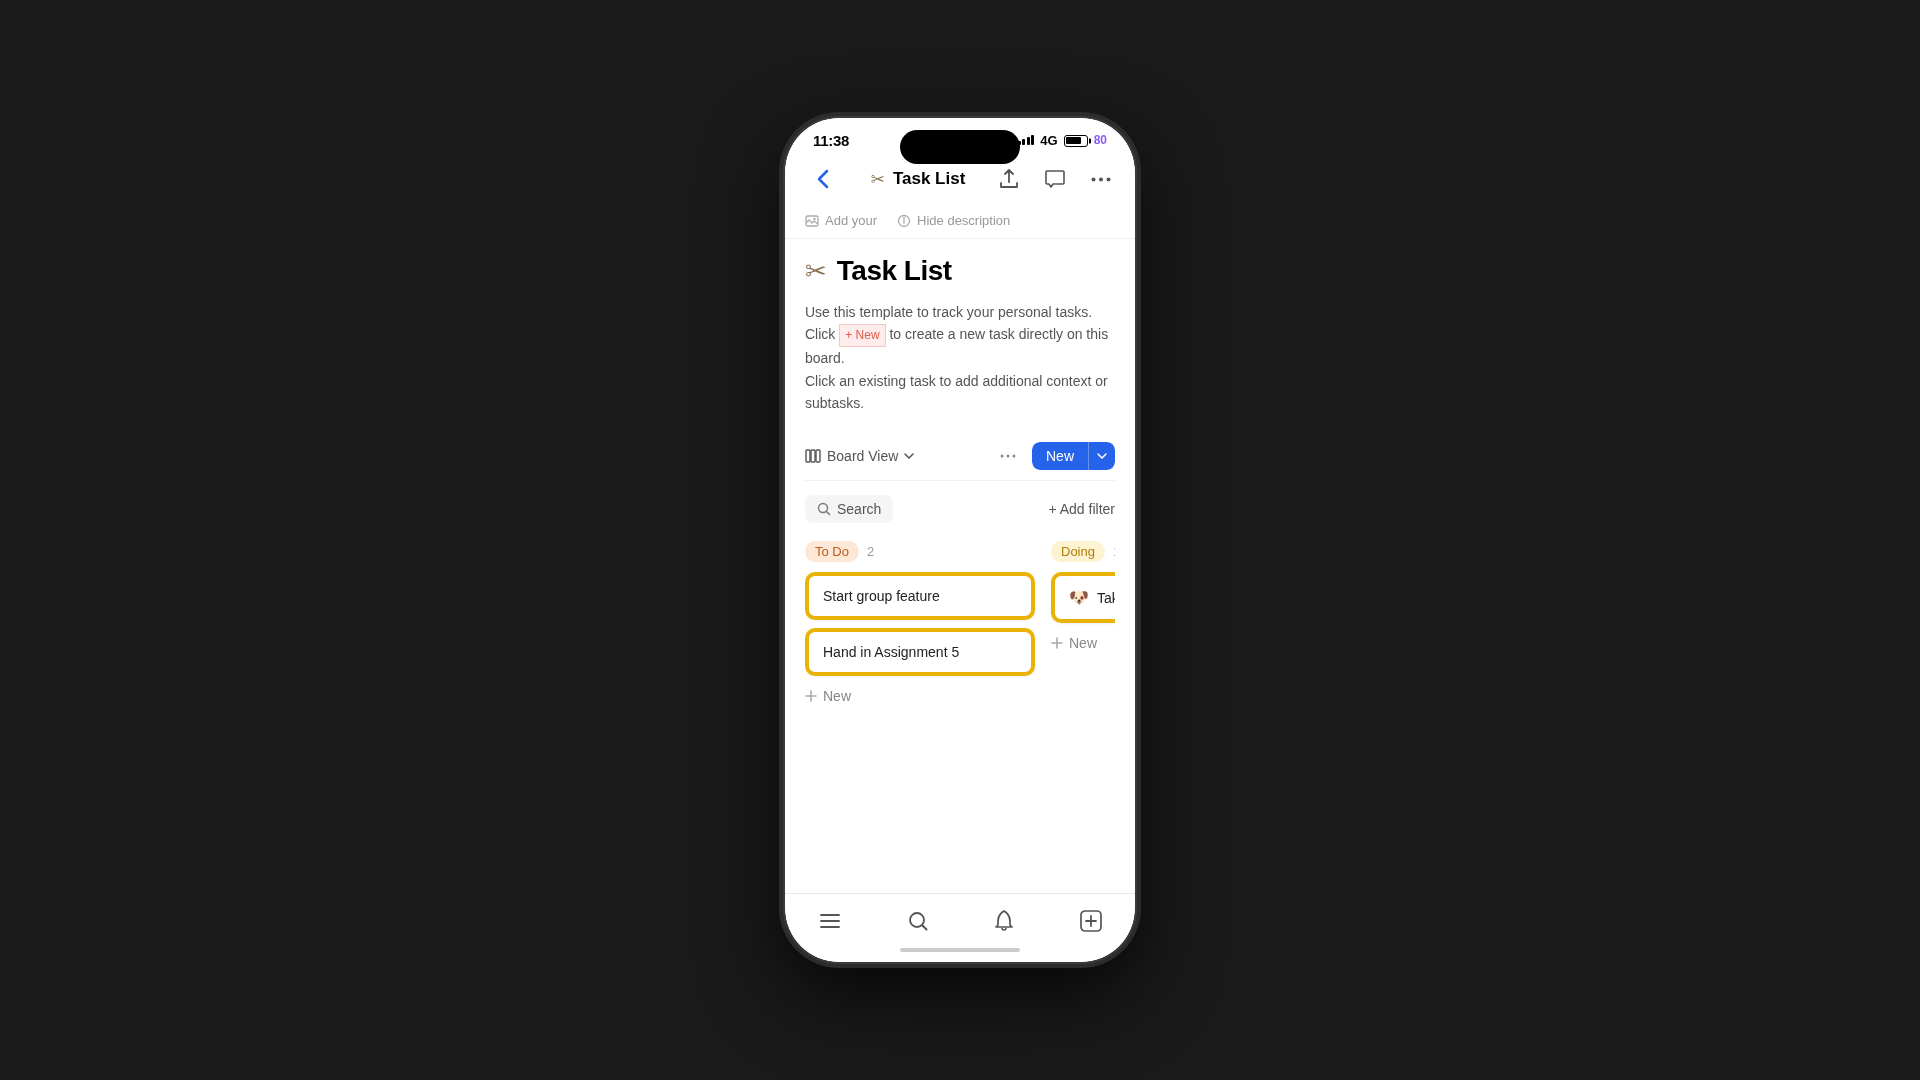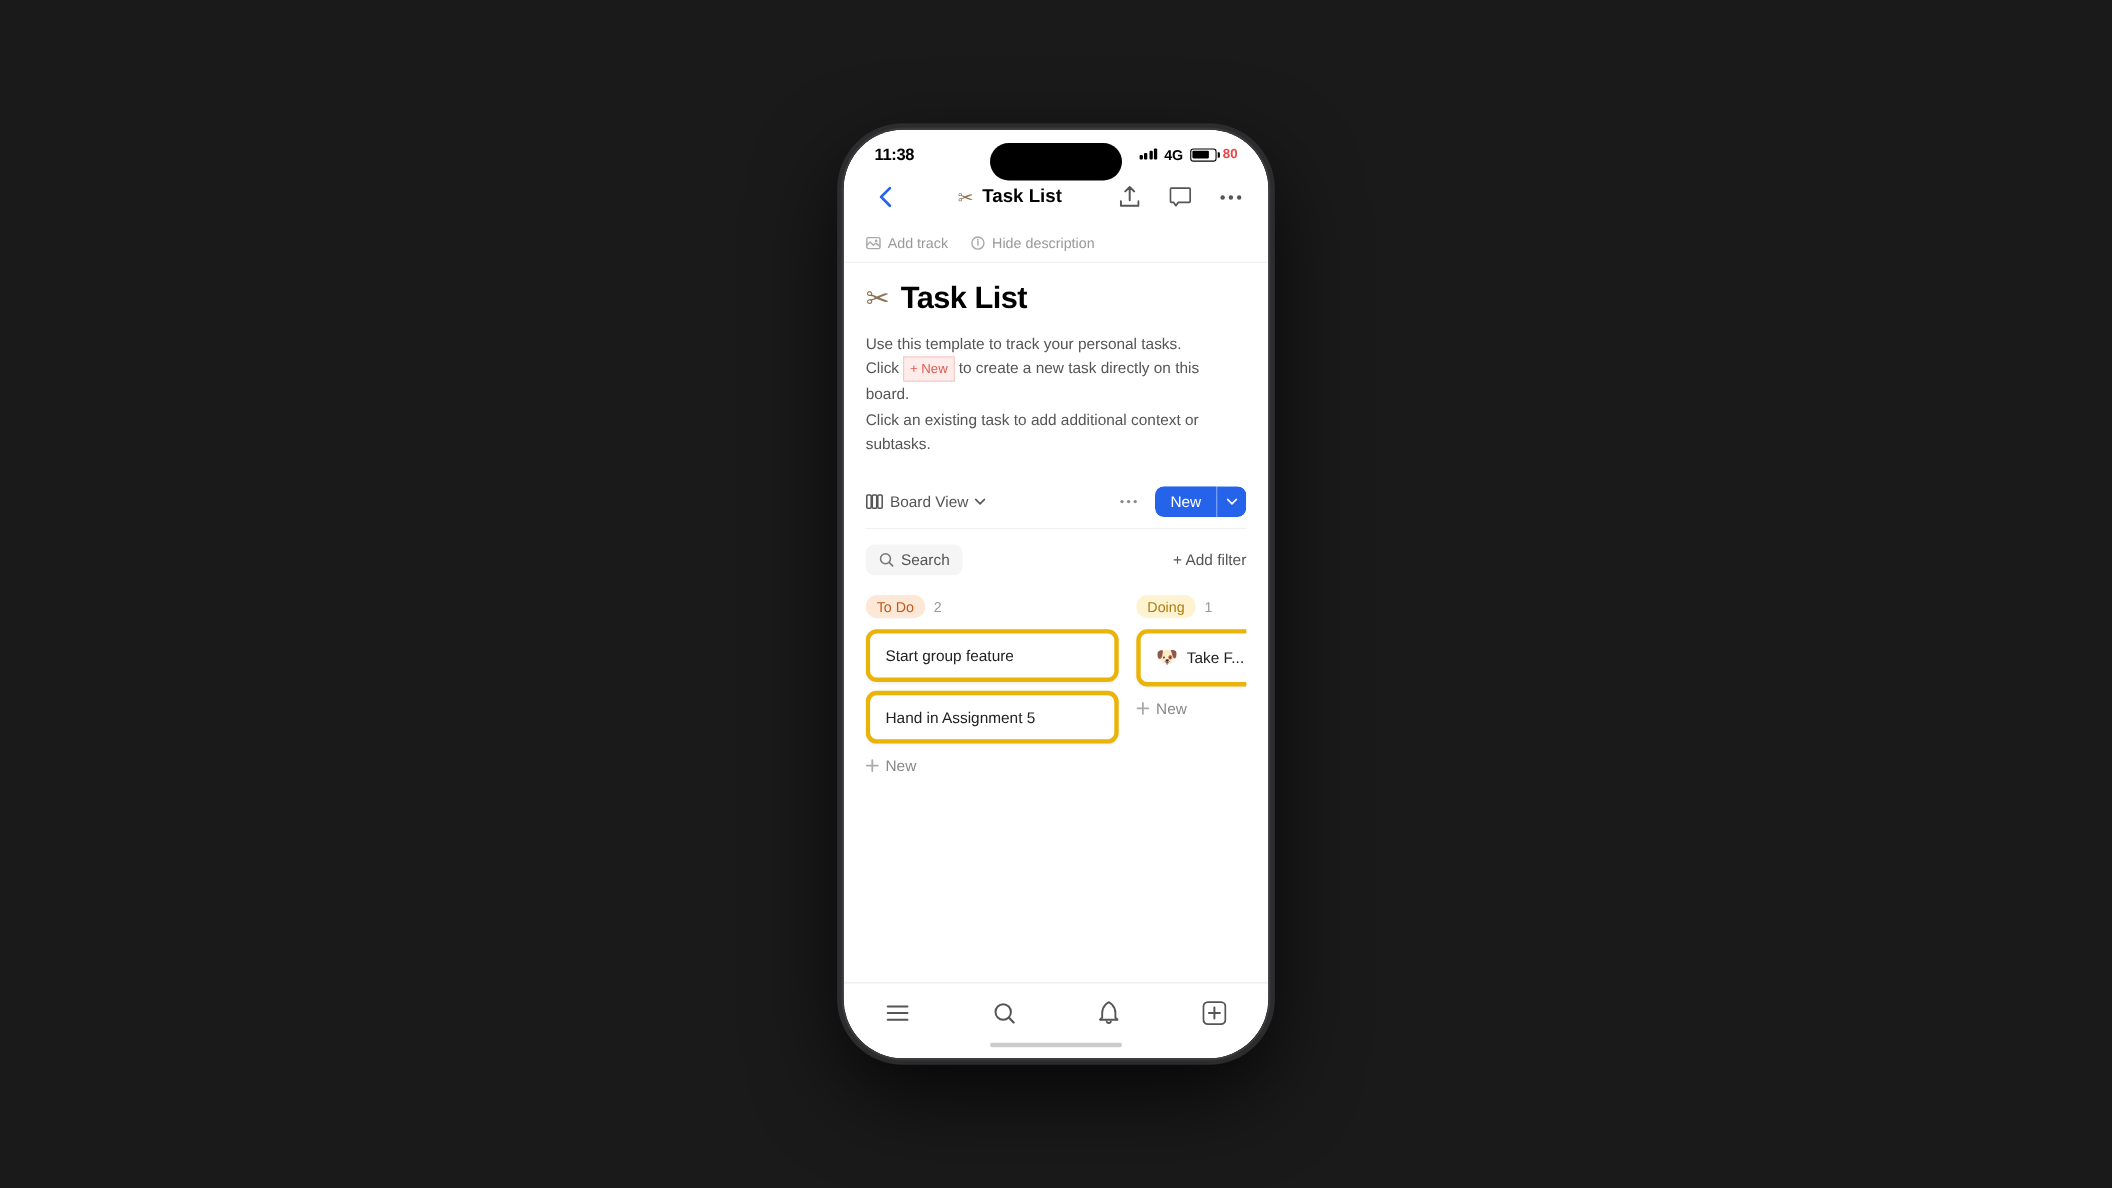--- a/index.html
+++ b/index.html
@@ -6,21 +6,21 @@
     body {
       background: #1a1a1a;
       display: flex;
       justify-content: center;
       align-items: center;
       min-height: 100vh;
       font-family: -apple-system, BlinkMacSystemFont, 'SF Pro Text', 'Helvetica Neue', sans-serif;
     }
 
     .phone-frame {
-      width: 386px;
+      width: 350px;
       height: 844px;
       background: #1c1c1e;
       border-radius: 54px;
       position: relative;
       box-shadow:
         0 0 0 2px #3a3a3c,
         0 0 0 6px #2c2c2e,
         0 30px 80px rgba(0,0,0,0.8);
       overflow: hidden;
     }
@@ -492,21 +492,21 @@
           <div class="signal-bar" style="height:6px;"></div>
           <div class="signal-bar" style="height:8px;"></div>
           <div class="signal-bar" style="height:10px;"></div>
         </div>
         <span class="signal-text">4G</span>
         <div class="battery-icon">
           <div class="battery-body">
             <div class="battery-fill"></div>
           </div>
         </div>
-        <span style="font-size:12px;font-weight:600;color:#ef4444;">80</span>
+        <span style="font-size:12px;font-weight:600;color:#8b5cf6;">80</span>
       </div>
     </div>
 
     <div class="nav-bar">
       <div class="nav-back-btn">
         <svg width="12" height="20" viewBox="0 0 12 20" fill="none">
           <path d="M10 2L2 10L10 18" stroke="#2563eb" stroke-width="2.5" stroke-linecap="round" stroke-linejoin="round"></path>
         </svg>
       </div>
       <div class="nav-title-area">
@@ -536,21 +536,21 @@
 
     <div class="content-area">
 
       <div class="meta-bar">
         <div class="meta-btn">
           <svg width="14" height="14" viewBox="0 0 14 14" fill="none">
             <rect x="1" y="2" width="12" height="10" rx="1.5" stroke="#aaa" stroke-width="1.3"></rect>
             <path d="M1 9l3-3 3 3 2-2 4 3" stroke="#aaa" stroke-width="1.2" stroke-linejoin="round"></path>
             <circle cx="9.5" cy="5" r="1.2" fill="#aaa"></circle>
           </svg>
-          <span>Add track</span>
+          <span>Add your</span>
         </div>
         <div class="meta-btn">
           <svg width="14" height="14" viewBox="0 0 14 14" fill="none">
             <circle cx="7" cy="7" r="5.5" stroke="#aaa" stroke-width="1.3"></circle>
             <path d="M7 5v4M7 3.5v.5" stroke="#aaa" stroke-width="1.3" stroke-linecap="round"></path>
           </svg>
           <span>Hide description</span>
         </div>
       </div>
 

